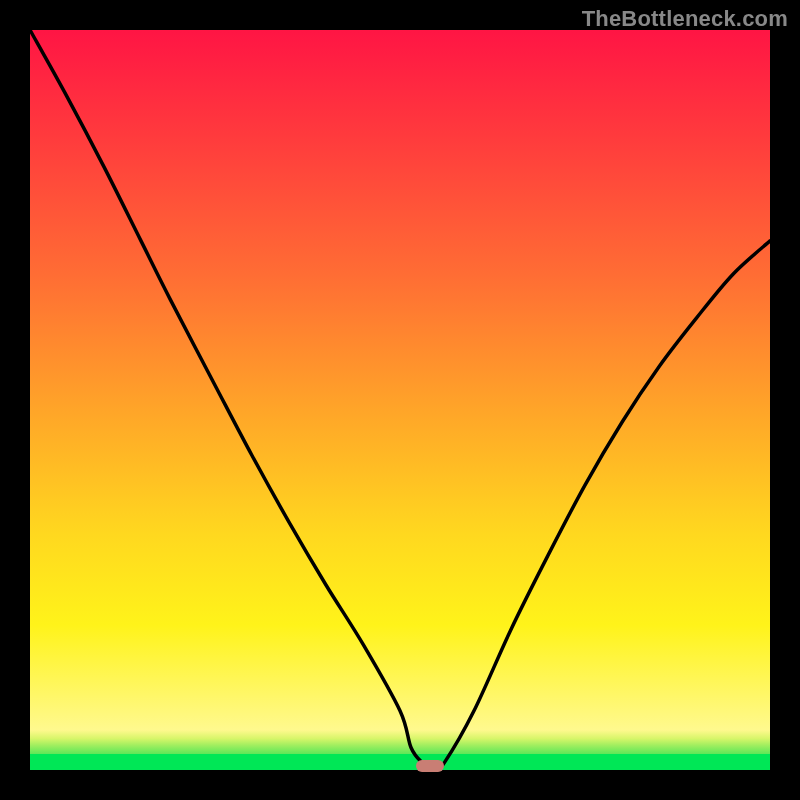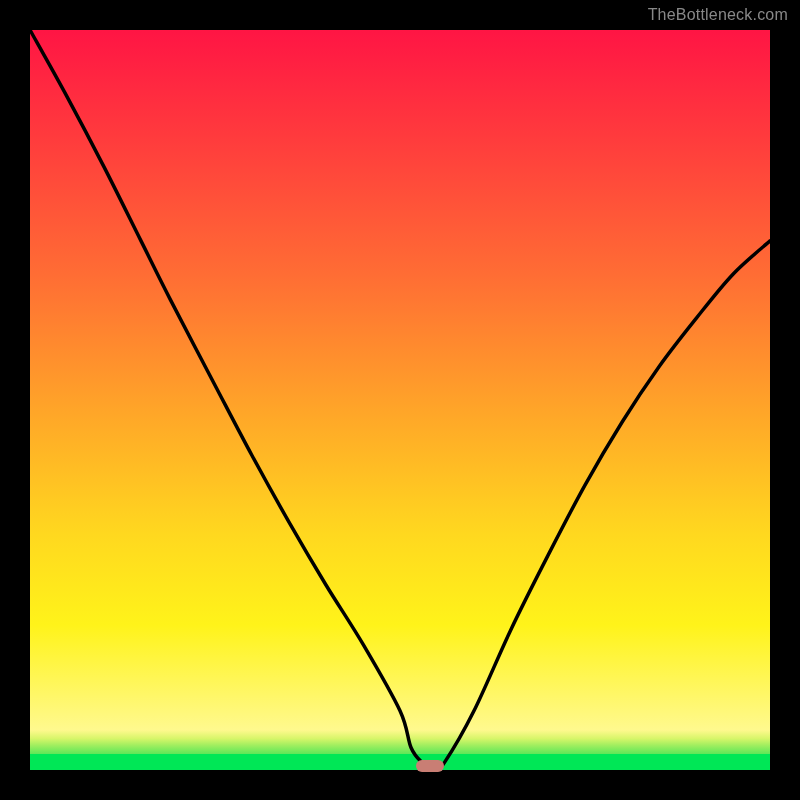--- a/index.html
+++ b/index.html
@@ -57,22 +57,22 @@
       #d8f66a 35%,
       #9eee5f 65%,
       #5de758 100%
     );
   }
   .watermark {
     position: absolute;
     top: 6px;
     right: 12px;
     color: #888;
-    font-size: 16px;
-    font-weight: 400;
+    font-size: 22px;
+    font-weight: 700;
     letter-spacing: 0.2px;
     user-select: none;
   }
   svg.curve {
     position: absolute;
     left: 0;
     top: 0;
     width: 100%;
     height: 100%;
     overflow: visible;

